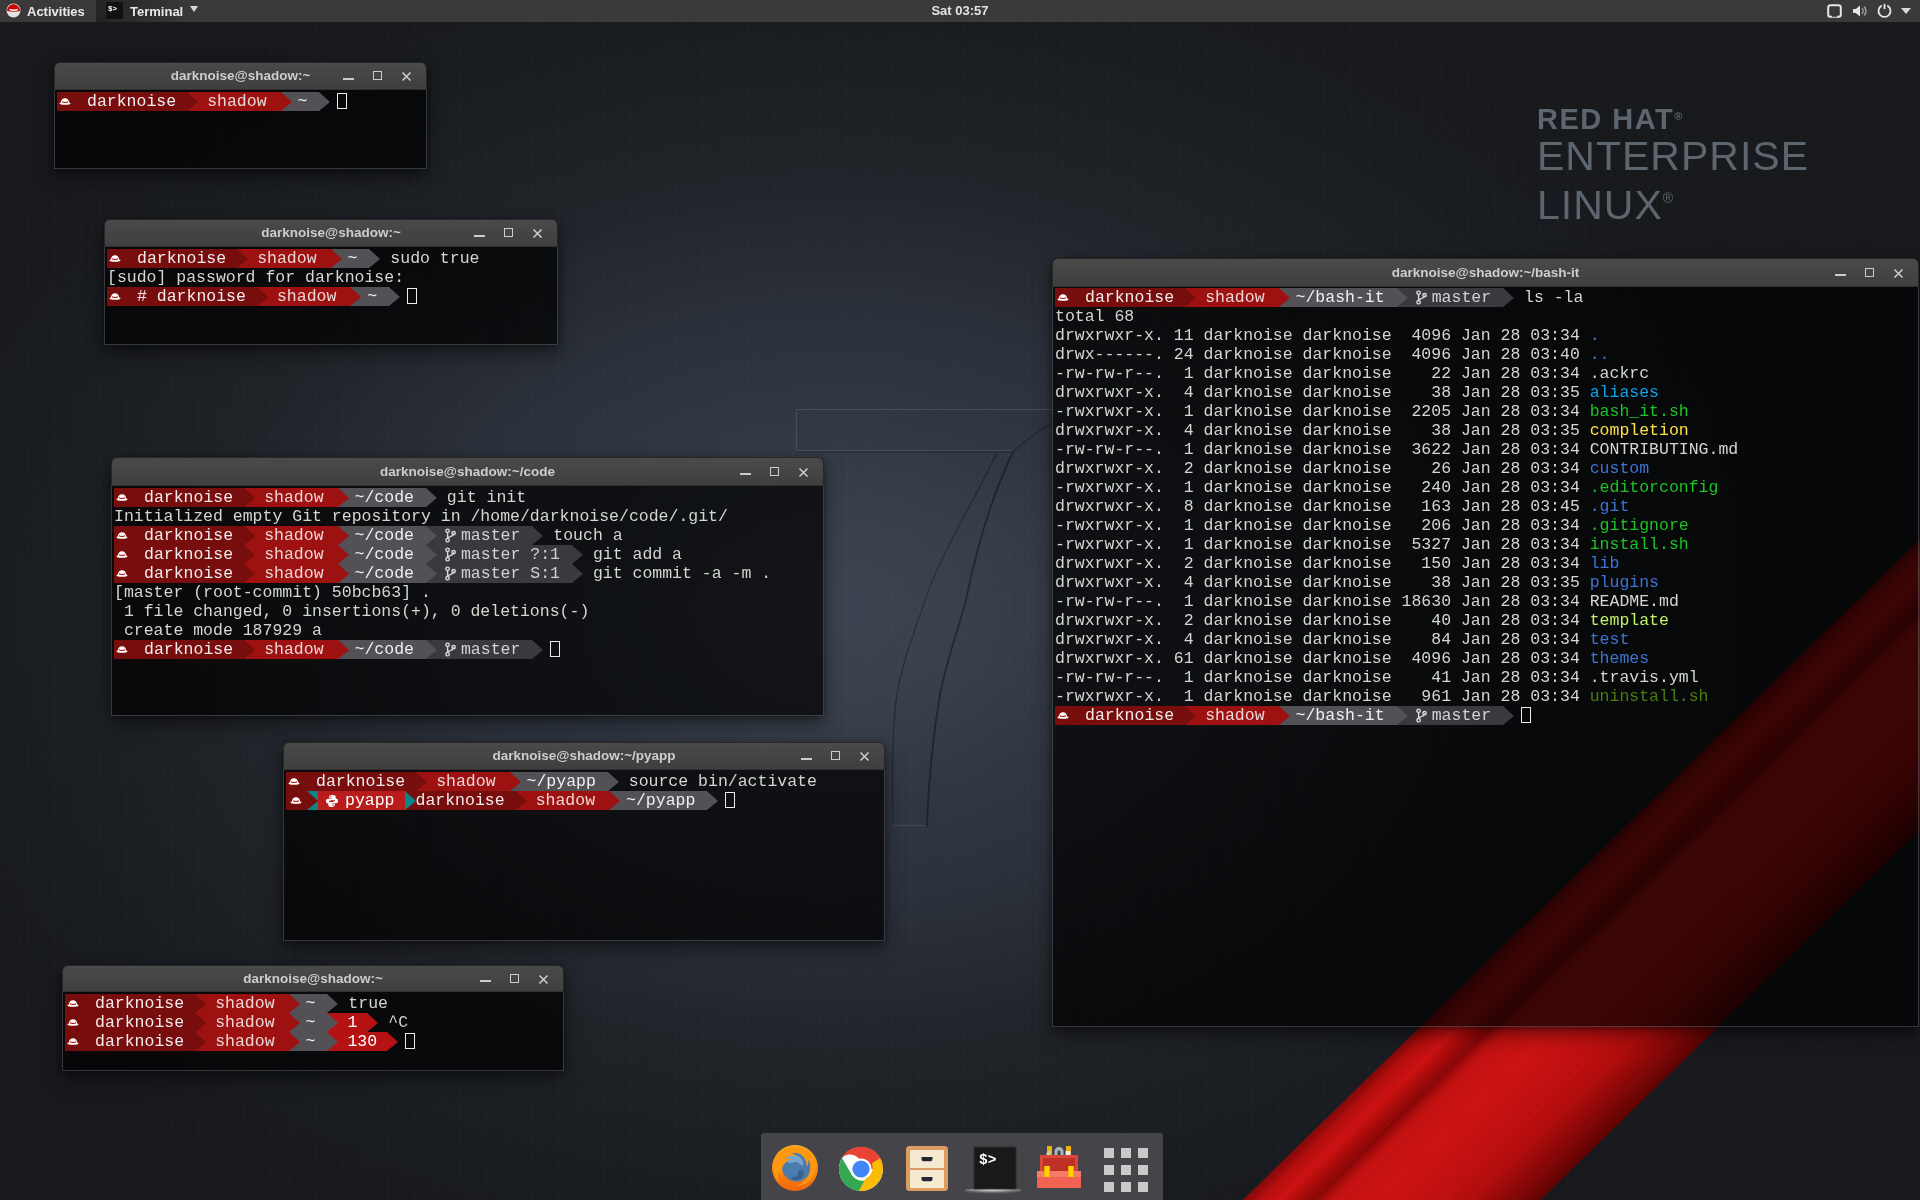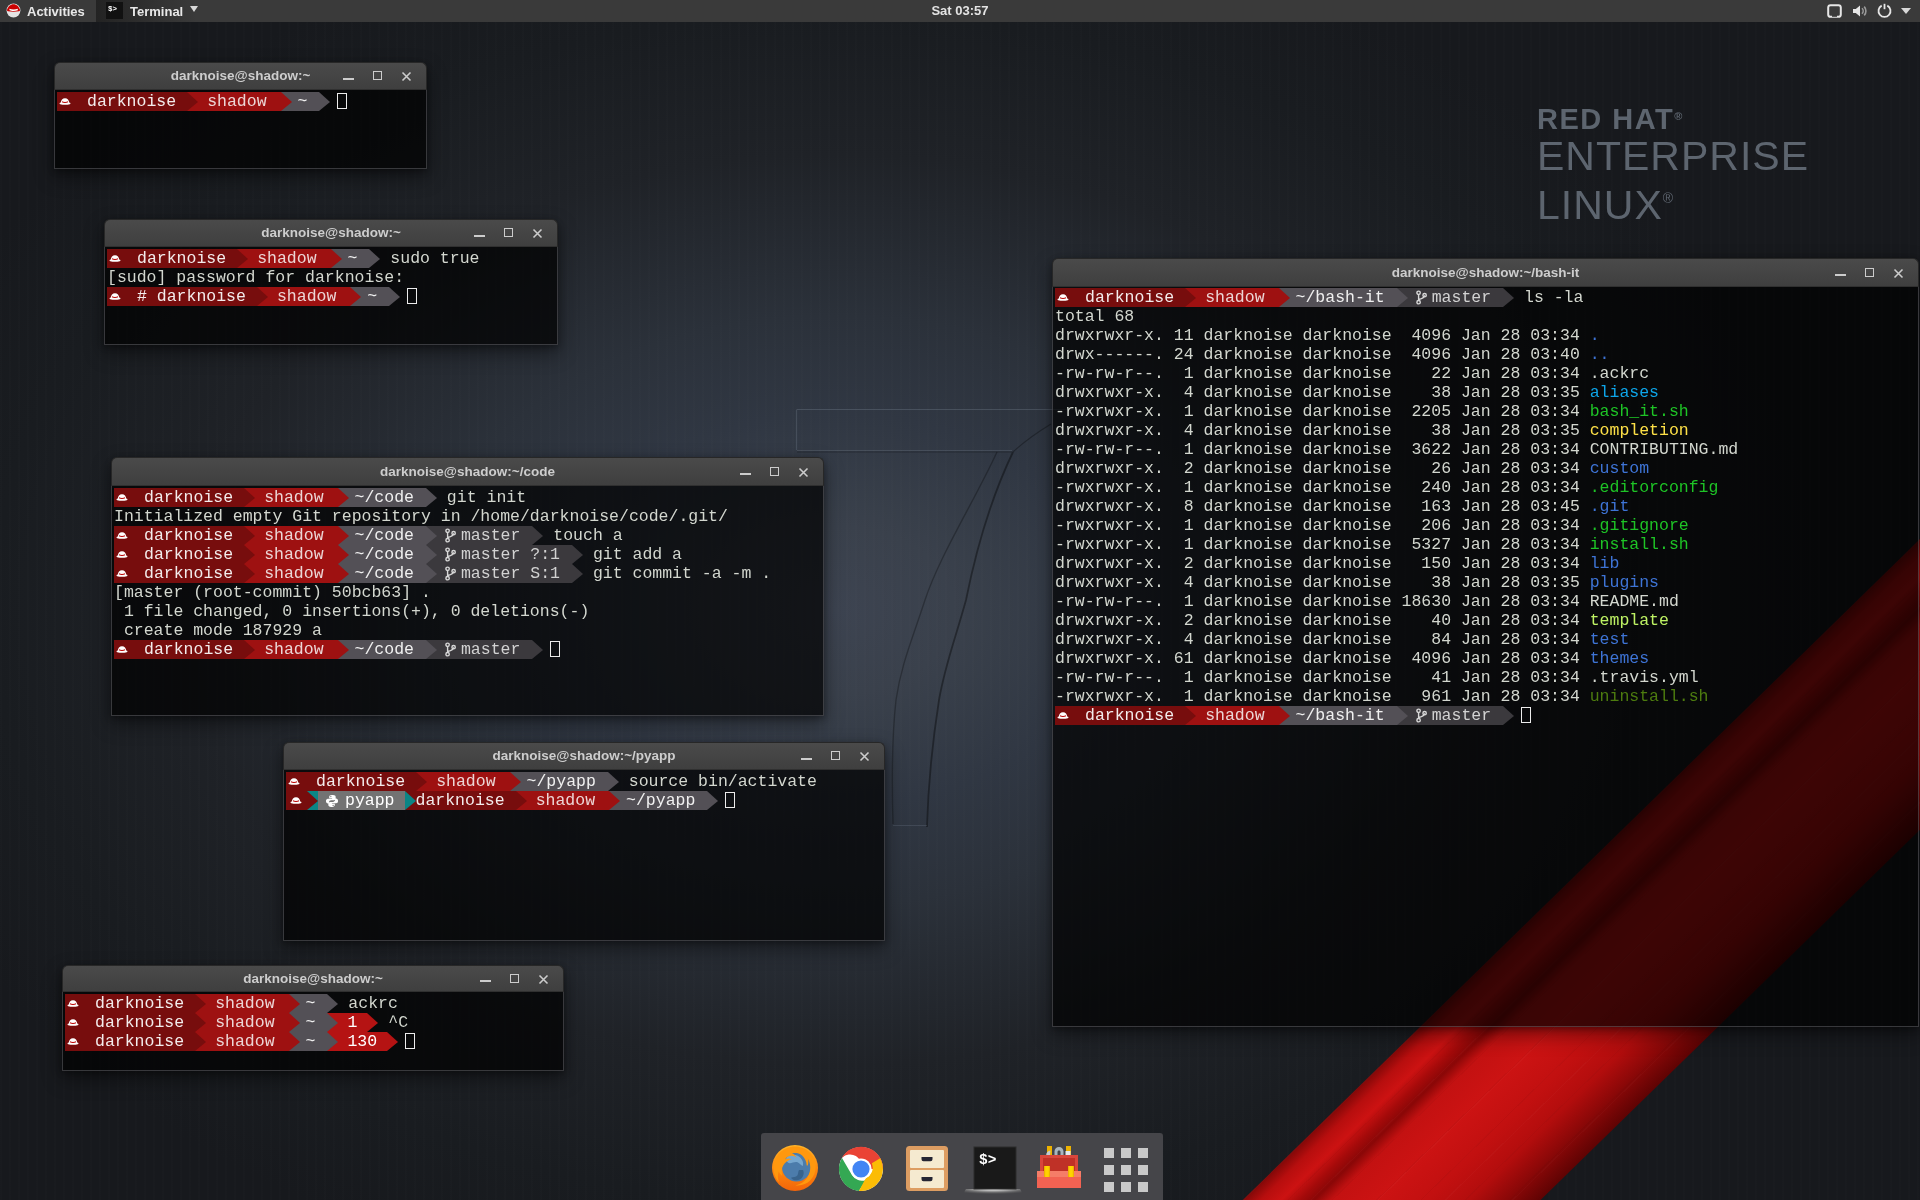--- a/index.html
+++ b/index.html
@@ -44,21 +44,21 @@
 .rh{margin:0 15px 0 1px}
 .u{background:#770d0d;color:#f3ecec;padding-right:11px}
 .ut{font-weight:normal}
 .u0{background:#770d0d;padding:0 4px 0 3px}
 .u0 .rh{margin:0}
 .h{background:#9e1111;color:#ecd6d6;padding:0 14px 0 9px}
 .p2{background:#535056;color:#f0f0f0;padding:0 12px 0 6px}
 .g{background:#3b393d;color:#d2d2d2;padding:0 12px 0 8px}
 .gb{margin-right:5px}
 .e{background:#b51313;color:#fff;padding:0 10px 0 9px}
-.v{background:#737373;color:#fff;padding:0 10px 0 7px}
+.v{background:#b91c1c;color:#fff;padding:0 10px 0 7px}
 .py{margin-right:6px}
 .ar{width:0;height:0;border-top:10px solid transparent;border-bottom:9px solid transparent;border-left:11px solid #000;flex:none}
 .cur{width:10px;height:16px;border:1px solid #ececec;margin:1px 0 0 7px;flex:none}
 </style></head>
 <body>
 <div class="tex"></div>
 <svg class="seven" width="1920" height="1200" viewBox="0 0 1920 1200">
 <path d="M796.5 409.5H1113" stroke="rgba(200,215,235,0.16)" stroke-width="1.2" fill="none"></path>
 <path d="M796.5 410v40" stroke="rgba(200,215,235,0.14)" stroke-width="1.2" fill="none"></path>
 <path d="M797 450.5h215" stroke="rgba(200,215,235,0.13)" stroke-width="1.2" fill="none"></path>
@@ -314,21 +314,21 @@
       </span><span class="wb cl">
         <svg width="11" height="11" viewBox="0 0 11 11">
           <path d="M1.5 1.5l8 8M9.5 1.5l-8 8" stroke="#ccc" stroke-width="1.6"></path>
         </svg>
       </span>
 </div>
 <div class="ct" style="padding:2px 0 0 2px">
       <div class="r"><span class="s u"><svg class="rh" width="14" height="14" viewBox="0 0 16 16">
             <path fill="#fff" d="M3.2 8.6c.1-2.8 2-5 4.8-5 2.8 0 4.7 2.2 4.8 5l.9.35c.85.4.65 1.35-.3 1.6-1.5.4-3.4.65-5.4.65s-3.9-.25-5.4-.65c-.95-.25-1.15-1.2-.3-1.6z"></path>
             <path fill="#b00" d="M4.6 7.2c1 .5 2.1.8 3.4.8 1.3 0 2.4-.3 3.4-.8l.2 1.2c-1 .5-2.2.8-3.6.8S5.4 8.9 4.4 8.4z"></path>
-          </svg><b class="ut">darknoise</b></span><i class="ar" style="border-left-color:#770d0d;background:#9e1111"></i><span class="s h">shadow</span><i class="ar" style="border-left-color:#9e1111;background:#535056"></i><span class="s p2">~</span><i class="ar" style="border-left-color:#535056;"></i><span class="cmd"> ackrc</span></div>
+          </svg><b class="ut">darknoise</b></span><i class="ar" style="border-left-color:#770d0d;background:#9e1111"></i><span class="s h">shadow</span><i class="ar" style="border-left-color:#9e1111;background:#535056"></i><span class="s p2">~</span><i class="ar" style="border-left-color:#535056;"></i><span class="cmd"> true</span></div>
       <div class="r"><span class="s u"><svg class="rh" width="14" height="14" viewBox="0 0 16 16">
             <path fill="#fff" d="M3.2 8.6c.1-2.8 2-5 4.8-5 2.8 0 4.7 2.2 4.8 5l.9.35c.85.4.65 1.35-.3 1.6-1.5.4-3.4.65-5.4.65s-3.9-.25-5.4-.65c-.95-.25-1.15-1.2-.3-1.6z"></path>
             <path fill="#b00" d="M4.6 7.2c1 .5 2.1.8 3.4.8 1.3 0 2.4-.3 3.4-.8l.2 1.2c-1 .5-2.2.8-3.6.8S5.4 8.9 4.4 8.4z"></path>
           </svg><b class="ut">darknoise</b></span><i class="ar" style="border-left-color:#770d0d;background:#9e1111"></i><span class="s h">shadow</span><i class="ar" style="border-left-color:#9e1111;background:#535056"></i><span class="s p2">~</span><i class="ar" style="border-left-color:#535056;background:#b51313"></i><span class="s e">1</span><i class="ar" style="border-left-color:#b51313;"></i><span class="cmd"> ^C</span></div>
       <div class="r"><span class="s u"><svg class="rh" width="14" height="14" viewBox="0 0 16 16">
             <path fill="#fff" d="M3.2 8.6c.1-2.8 2-5 4.8-5 2.8 0 4.7 2.2 4.8 5l.9.35c.85.4.65 1.35-.3 1.6-1.5.4-3.4.65-5.4.65s-3.9-.25-5.4-.65c-.95-.25-1.15-1.2-.3-1.6z"></path>
             <path fill="#b00" d="M4.6 7.2c1 .5 2.1.8 3.4.8 1.3 0 2.4-.3 3.4-.8l.2 1.2c-1 .5-2.2.8-3.6.8S5.4 8.9 4.4 8.4z"></path>
           </svg><b class="ut">darknoise</b></span><i class="ar" style="border-left-color:#770d0d;background:#9e1111"></i><span class="s h">shadow</span><i class="ar" style="border-left-color:#9e1111;background:#535056"></i><span class="s p2">~</span><i class="ar" style="border-left-color:#535056;background:#b51313"></i><span class="s e">130</span><i class="ar" style="border-left-color:#b51313;"></i><i class="cur"></i></div>
     </div>
 </div>

